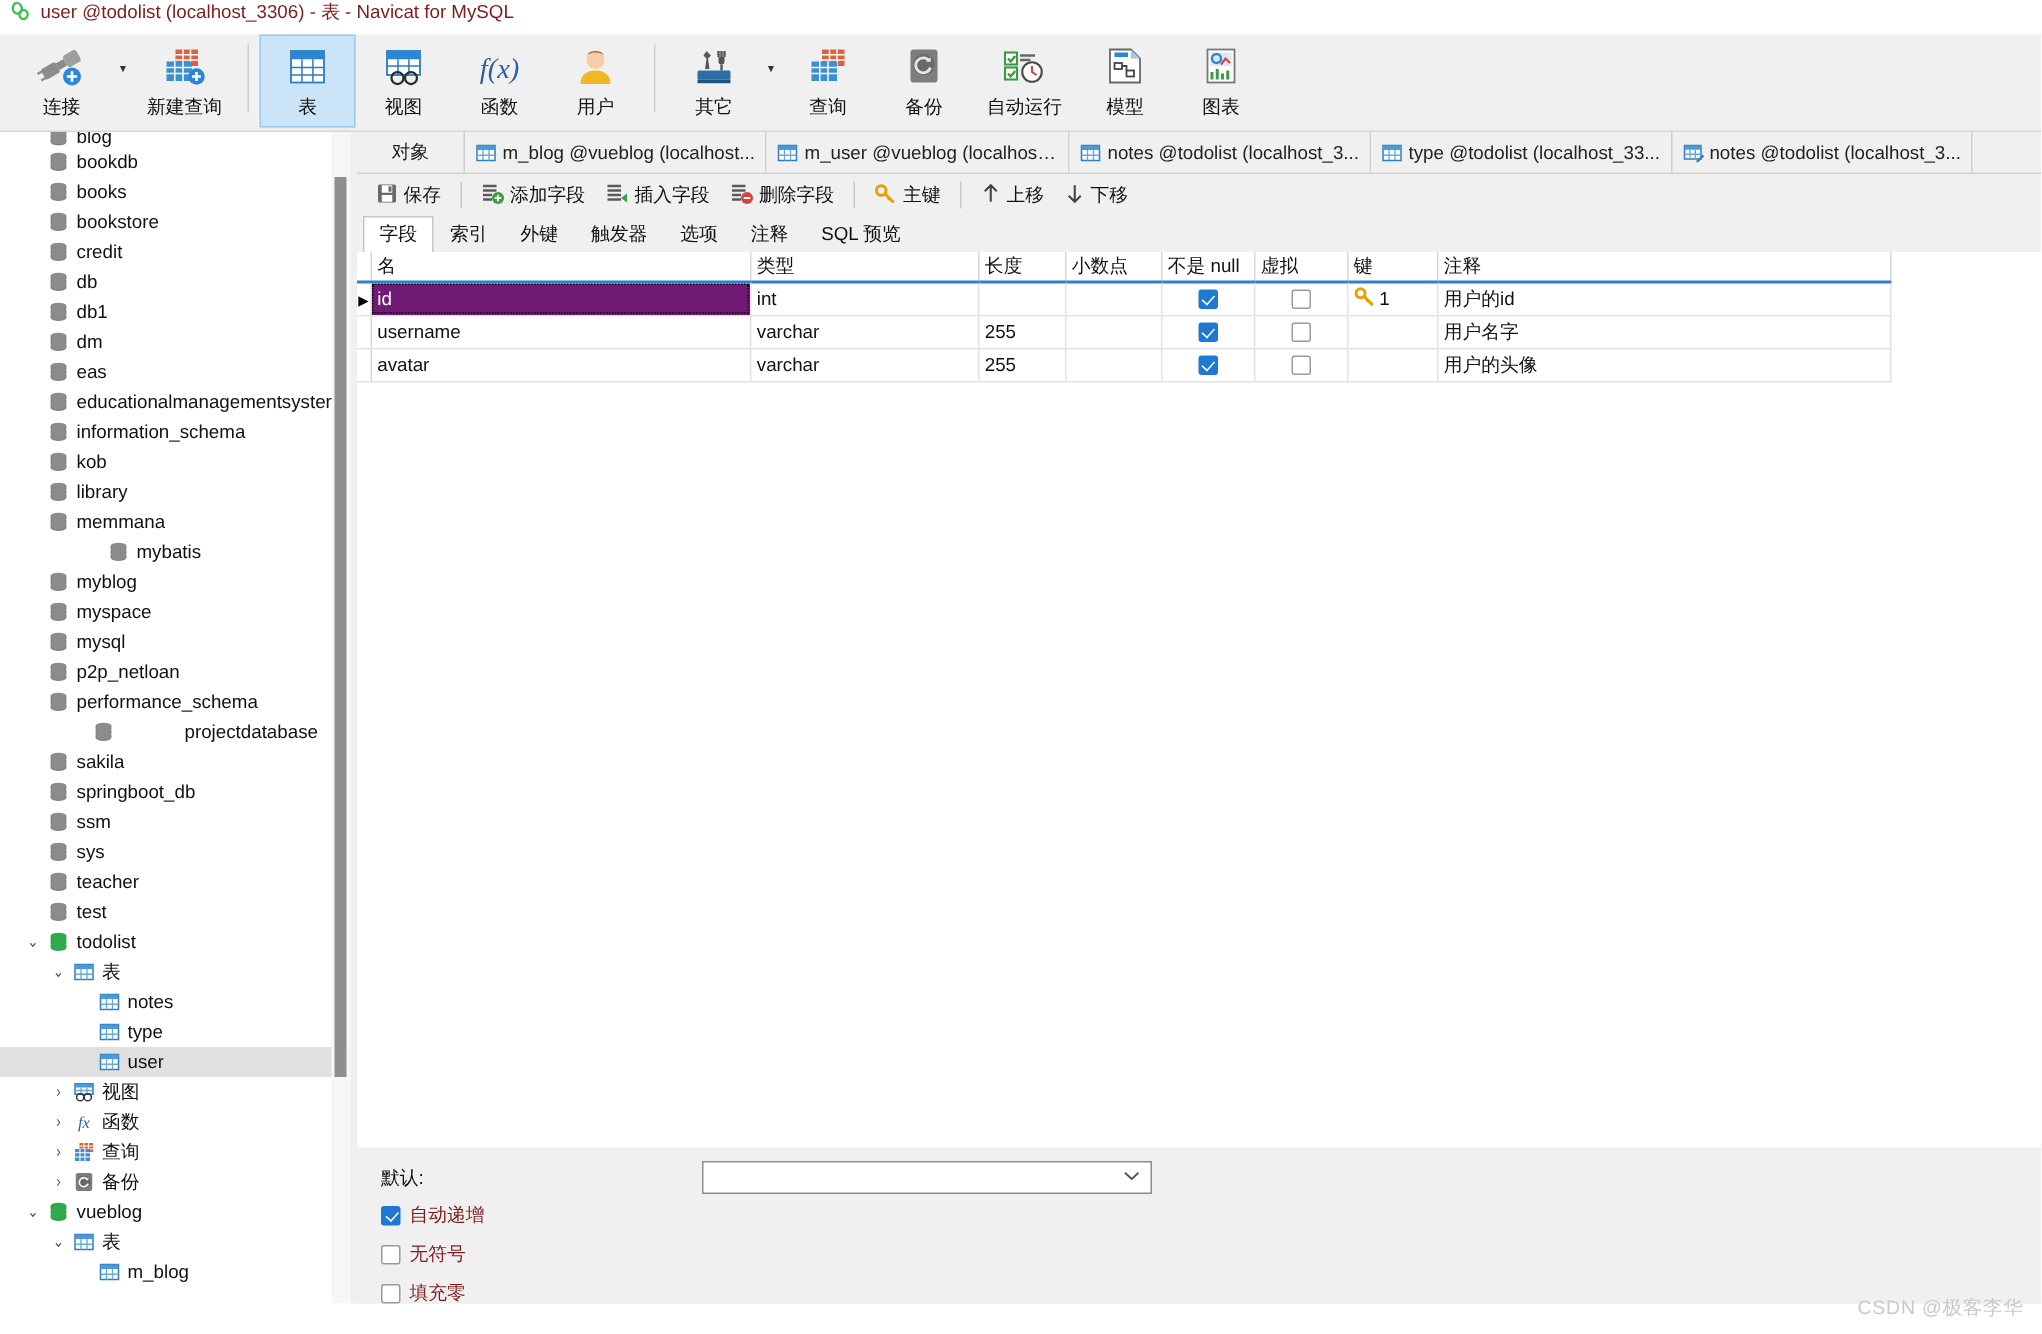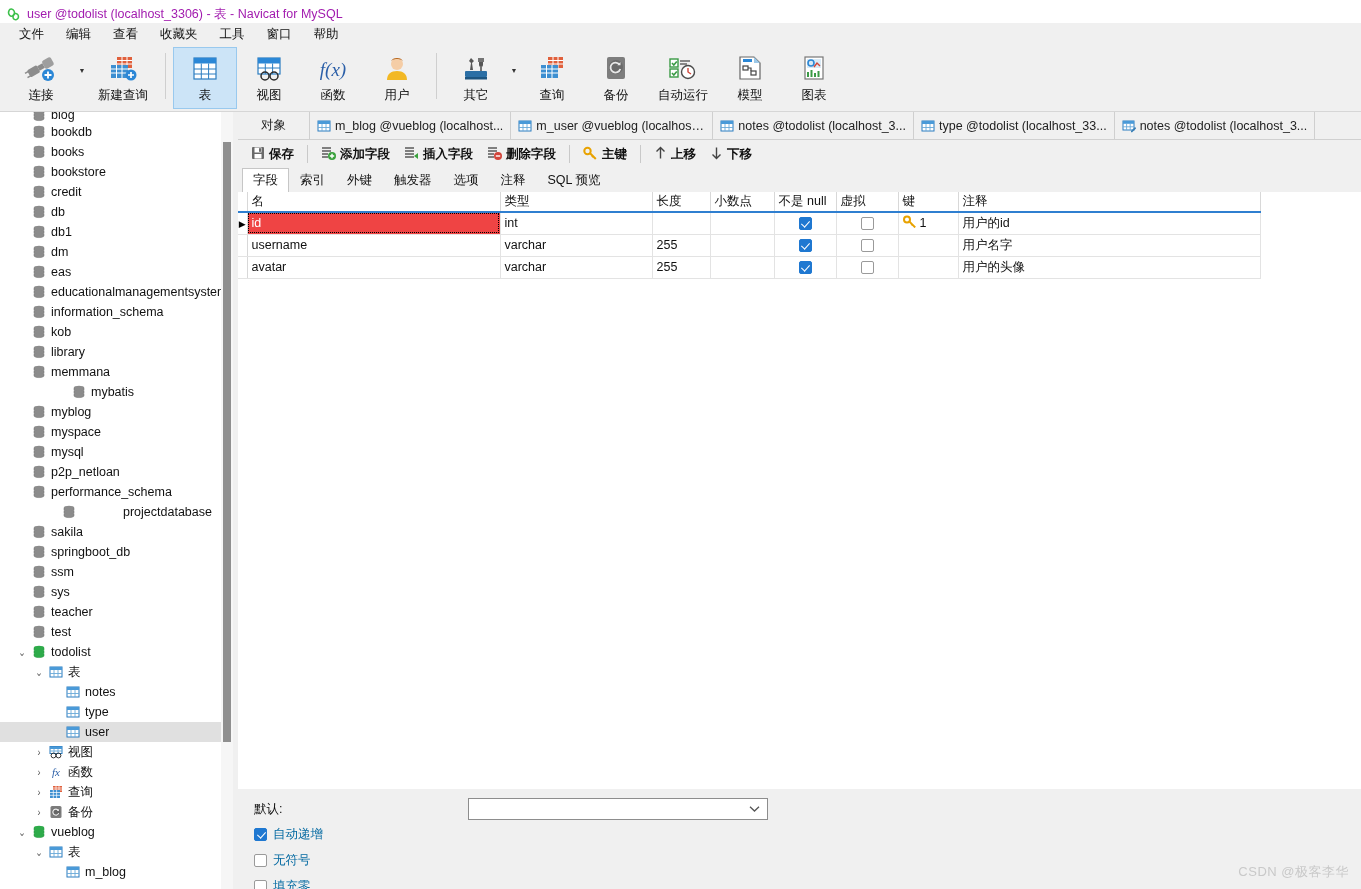--- a/index.html
+++ b/index.html
@@ -10,22 +10,22 @@
     background: #ffffff;
     font-family: "Liberation Sans", "DejaVu Sans", sans-serif;
     font-size: 12px;
     color: #000;
     -webkit-font-smoothing: antialiased;
   }
   .app { position: relative; width: 1361px; height: 889px; overflow: hidden; background:#fff; }
 
   
   .titlebar {
-    height: 23px; background: #ffffff; display: flex; align-items: flex-end;
-    padding-left: 5px; font-size: 12.5px; color: #a21caf;
+    height: 23px; background: #ffffff; display: flex; align-items: flex-start;
+    padding-left: 5px; font-size: 12.5px; color: #7f1d1d;
   }
   .navicat-logo { width: 16px; height: 16px; margin-right: 6px; flex: none; position: relative; }
   .navicat-logo svg { display:block; }
   .titlebar-text { white-space: nowrap; }
 
   
   .menubar {
     height: 24px; background: #f0f0f0; display: flex; align-items: center;
     padding-left: 8px; border-bottom: 1px solid #f0f0f0;
   }
@@ -100,21 +100,21 @@
   .tab .tabico { margin-right: 4px; flex: none; display:flex; }
   .tab-label { overflow: hidden; text-overflow: ellipsis; white-space: nowrap; }
 
   
   .acttoolbar {
     height: 28px; background: #f0f0f0; display: flex; align-items: center;
     padding-left: 6px; gap: 0;
   }
   .act {
     display: flex; align-items: center; gap: 4px; padding: 3px 7px;
-    font-size: 12.5px; color: #111; cursor: default; white-space: nowrap; font-weight: bold;
+    font-size: 12.5px; color: #111; cursor: default; white-space: nowrap;
   }
   .act-sep { width: 1px; height: 18px; background: #c9c9c9; margin: 0 6px; }
 
   
   .subtabs { height: 24px; background: #f0f0f0; display: flex; align-items: stretch; padding-left: 4px; }
   .subtab {
     padding: 0 10px; display: flex; align-items: center; font-size: 12.5px;
     color: #111; cursor: default; border: 1px solid transparent; border-bottom: 0;
   }
   .subtab.active { background: #ffffff; border-color: #c6c6c6; }
@@ -131,21 +131,21 @@
   .grid td {
     height: 22px; font-size: 12.5px; padding: 0 4px; border-right: 1px solid #e3e3e3;
     border-bottom: 1px solid #e3e3e3; color: #111; white-space: nowrap; overflow: hidden;
   }
   .grid tr td.rowhdr {
     background: #ffffff; border-right: 1px solid #d8d8d8; text-align: center;
     padding: 0; width: 9px;
   }
   .rowmark { font-size: 9px; color: #000; line-height: 1; }
   td.cell-sel {
-    background: #ef4444; color: #ffffff;
+    background: #701a75; color: #ffffff;
     outline: 1px dotted #000; outline-offset: -2px;
   }
   .ck {
     width: 13px; height: 13px; border-radius: 2px; display: inline-block;
     border: 1px solid #9a9a9a; background: #fff; position: relative; vertical-align: middle;
   }
   .ck.on { background: #1f78d1; border-color: #1f78d1; }
   .ck.on::after {
     content: ""; position: absolute; left: 3.5px; top: 1px; width: 4px; height: 7px;
     border: solid #fff; border-width: 0 1.6px 1.6px 0; transform: rotate(42deg);
@@ -156,21 +156,21 @@
   
   .props { height: 104px; background: #f0f0f0; position: relative; padding: 8px 0 0 16px; }
   .prow { display: flex; align-items: center; height: 24px; gap: 12px; }
   .plabel { width: 202px; font-size: 12.5px; color: #111; }
   .pselect {
     width: 300px; height: 22px; background: #fff; border: 1px solid #8d8d8d;
     display: flex; align-items: center; justify-content: flex-end; padding-right: 7px;
     font-size: 10px; color: #444;
   }
   .pcheckrow { display: flex; align-items: center; height: 26px; gap: 6px; }
-  .pcheckrow .lbl { font-size: 12.5px; color: #0369a1; }
+  .pcheckrow .lbl { font-size: 12.5px; color: #7f1d1d; }
 
   .watermark {
     position: absolute; right: 12px; bottom: 8px; font-size: 13px;
     color: #c9c9c9; letter-spacing: .5px; user-select: none;
   }
 </style>
 </head>
 <body>
 
 <div class="app">
@@ -178,29 +178,20 @@
   <div class="titlebar">
     <span class="navicat-logo">
       <svg width="16" height="16" viewBox="0 0 16 16">
         <path d="M5.2 2.2c1.6-.6 3.2.3 3.9 1.8.7 1.5.5 3.3-.6 4.4-1.1 1.1-2.9 1-3.9-.2C3.5 7 3.3 5 4 3.6c.3-.6.7-1.1 1.2-1.4z" fill="none" stroke="#3cc04a" stroke-width="1.5"></path>
         <path d="M10.2 6.6c1.5-.3 2.9.8 3.2 2.3.3 1.6-.6 3.2-2 3.7-1.4.5-2.9-.4-3.3-1.9-.4-1.6.4-3.3 1.8-4 .1-.1.2-.1.3-.1z" fill="none" stroke="#3cc04a" stroke-width="1.5"></path>
       </svg>
     </span>
     <span class="titlebar-text">user @todolist (localhost_3306) - 表 - Navicat for MySQL</span>
   </div>
 
-  <div class="menubar">
-    <div class="menu-item">文件</div>
-    <div class="menu-item">编辑</div>
-    <div class="menu-item">查看</div>
-    <div class="menu-item">收藏夹</div>
-    <div class="menu-item">工具</div>
-    <div class="menu-item">窗口</div>
-    <div class="menu-item">帮助</div>
-  </div>
 
   <div class="toolbar">
 
     <div class="tool-btn wide">
       <span class="tool-ico">
         <svg width="34" height="30" viewBox="0 0 34 30">
           <g transform="rotate(-30 17 13)">
             <rect x="3" y="9" width="11" height="8" rx="1.5" fill="#8c8c8c"></rect>
             <rect x="14" y="10.5" width="6" height="5" fill="#8c8c8c"></rect>
             <path d="M0 10.5h4M0 15.5h4" stroke="#8c8c8c" stroke-width="1.6"></path>

